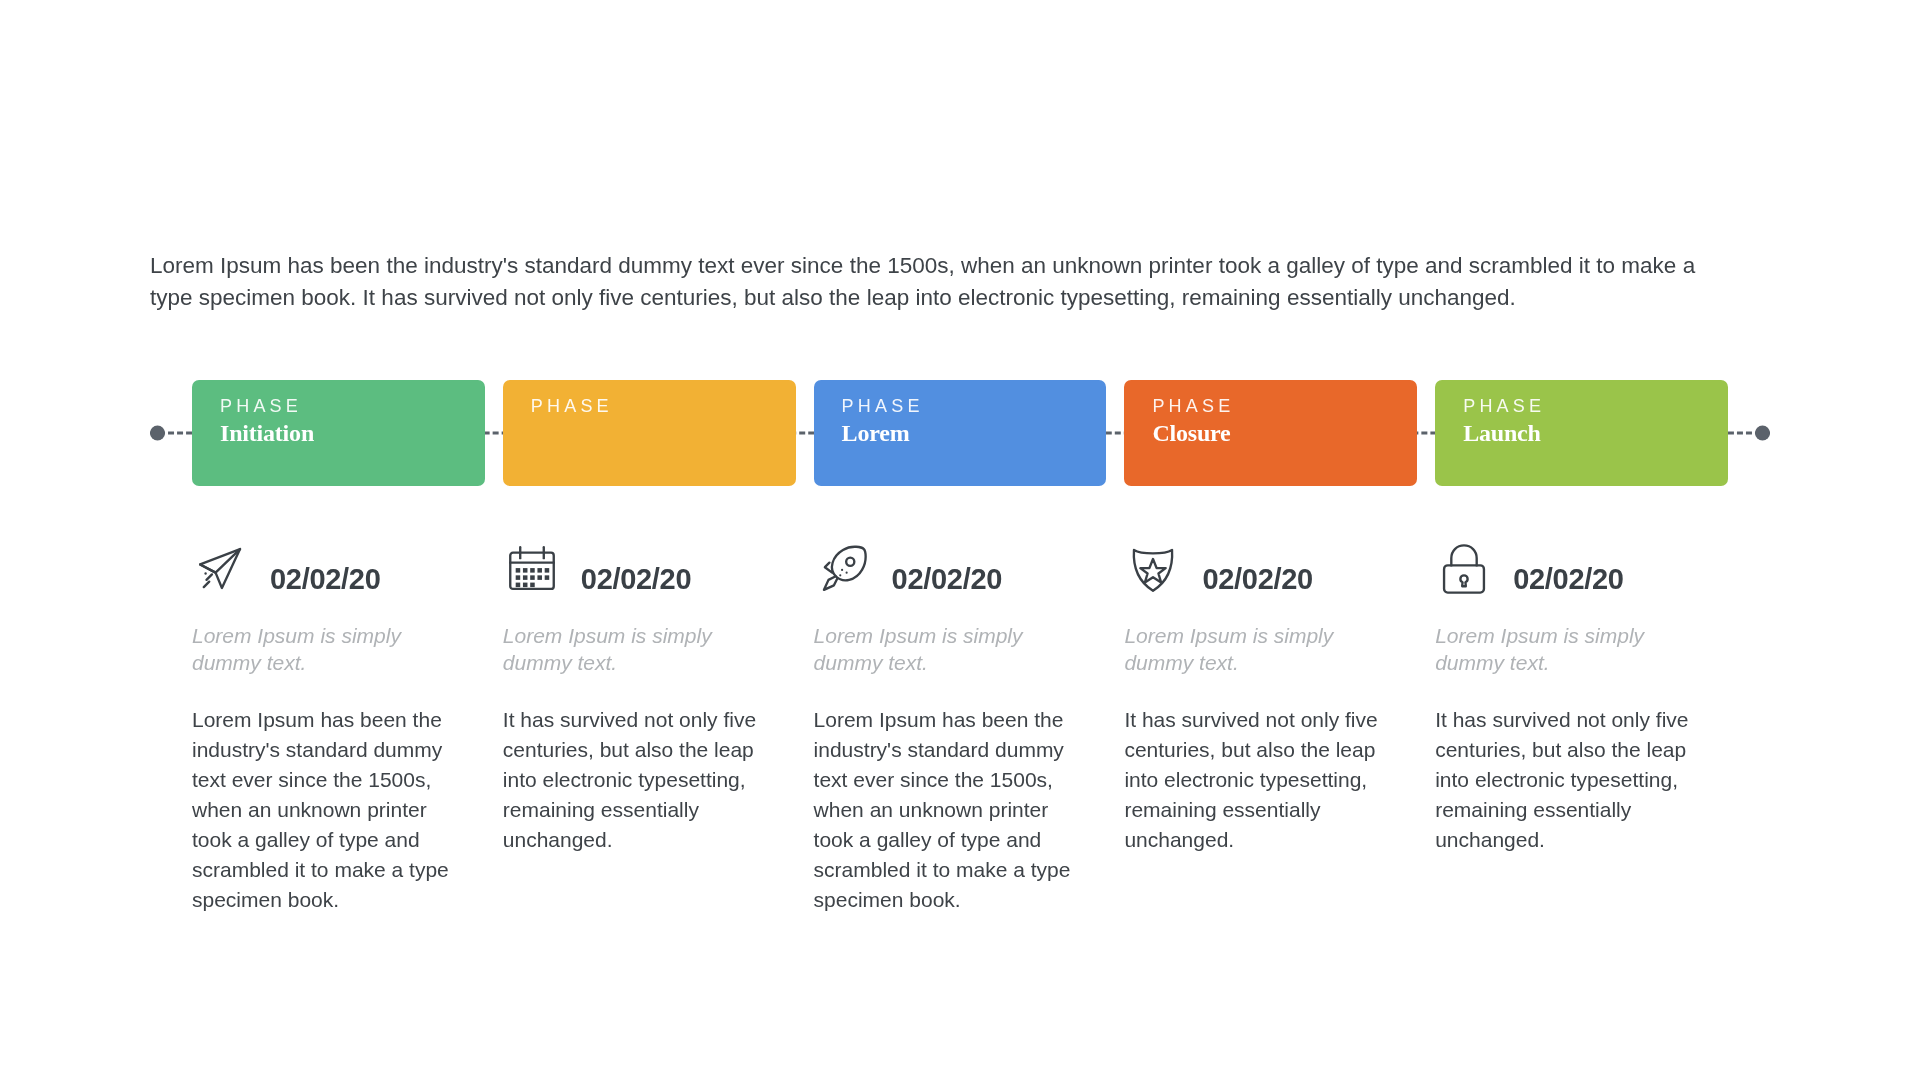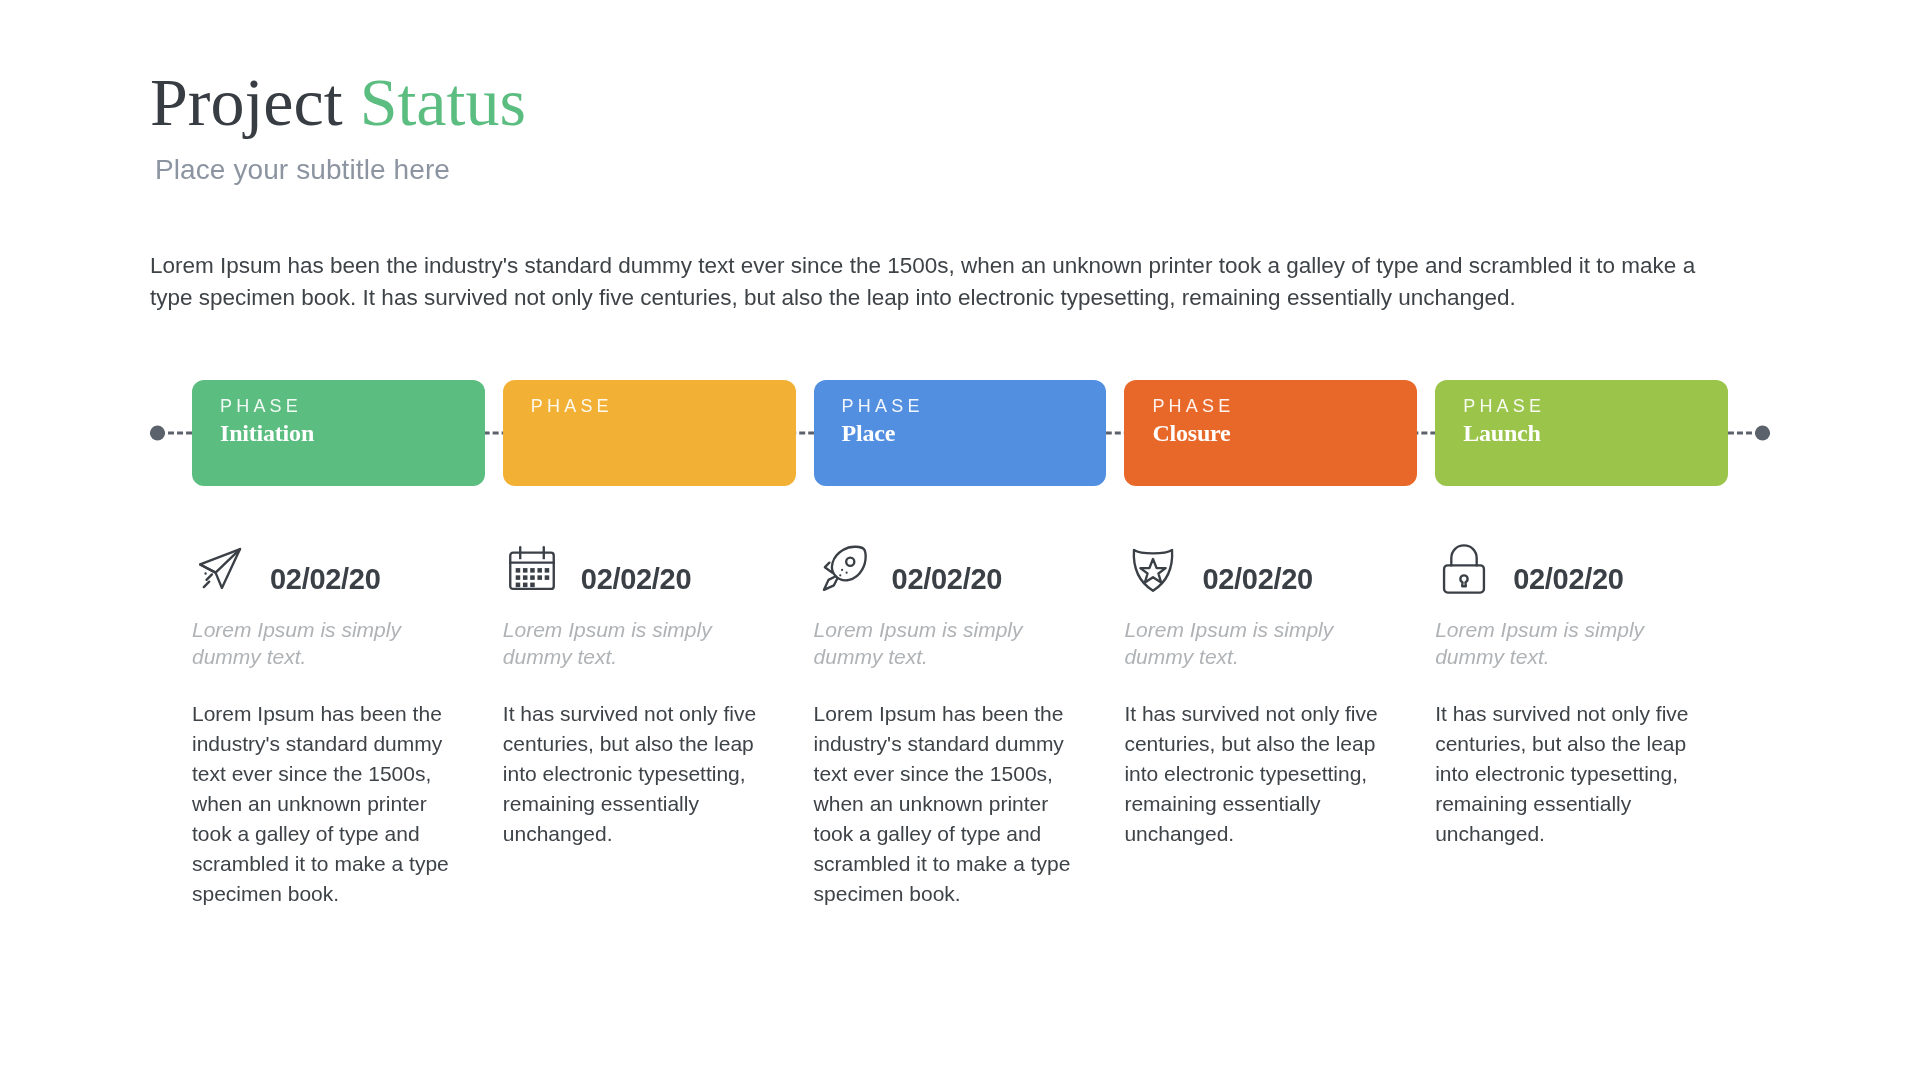--- a/index.html
+++ b/index.html
@@ -94,21 +94,21 @@
     left: 42px;
     right: 42px;
     top: 0;
     bottom: 0;
     display: flex;
     gap: 18px;
     z-index: 1;
   }
   .card {
     flex: 1 1 0;
-    border-radius: 12px;
+    border-radius: 7px;
     padding: 17px 0 0 28px;
     color: #ffffff;
     position: relative;
     overflow: hidden;
   }
   .card-kicker {
     font-family: "Liberation Sans", sans-serif;
     font-size: 18px;
     font-weight: 400;
     letter-spacing: 4.2px;
@@ -155,21 +155,21 @@
   .date {
     font-family: "Liberation Sans", sans-serif;
     font-size: 29px;
     font-weight: 700;
     color: #3a4046;
     line-height: 1;
     padding-bottom: 4px;
     letter-spacing: -0.3px;
   }
   .col-lead {
-    margin-top: 18px;
+    margin-top: 24px;
     font-family: "Liberation Sans", sans-serif;
     font-style: italic;
     font-size: 21px;
     line-height: 1.3;
     color: #b0b3b6;
     max-width: 262px;
   }
   .col-body {
     margin-top: 28px;
     font-family: "Liberation Sans", sans-serif;
@@ -177,46 +177,39 @@
     line-height: 1.43;
     color: #3e4348;
     max-width: 262px;
   }
 </style>
 </head>
 <body>
 
 <div class="slide">
 
-  <div class="header">
-    <div class="title">
-      <span>Project</span>
-      <span class="accent" style="color: rgb(92, 189, 128);">Status</span>
-    </div>
-    <div class="subtitle">Place your subtitle here</div>
-  </div>
 
   <p class="intro">Lorem Ipsum has been the industry's standard dummy text ever since the 1500s, when an unknown printer took a galley of type and scrambled it to make a type specimen book. It has survived not only five centuries, but also the leap into electronic typesetting, remaining essentially unchanged.</p>
 
   <div class="band">
     <div class="rail"></div>
     <span class="rail-dot left"></span>
     <span class="rail-dot right"></span>
 
     <div class="cards">
       <div class="card" id="card0" style="background: rgb(92, 189, 128);">
         <div class="card-kicker">PHASE</div>
         <div class="card-name">Initiation</div>
       </div>
       <div class="card" id="card1" style="background: rgb(242, 177, 52);">
         <div class="card-kicker">PHASE</div>
       </div>
       <div class="card" id="card2" style="background: rgb(82, 143, 224);">
         <div class="card-kicker">PHASE</div>
-        <div class="card-name">Place</div>
+        <div class="card-name">Lorem</div>
       </div>
       <div class="card" id="card3" style="background: rgb(232, 104, 42);">
         <div class="card-kicker">PHASE</div>
         <div class="card-name">Closure</div>
       </div>
       <div class="card" id="card4" style="background: rgb(154, 196, 74);">
         <div class="card-kicker">PHASE</div>
         <div class="card-name">Launch</div>
       </div>
     </div>

